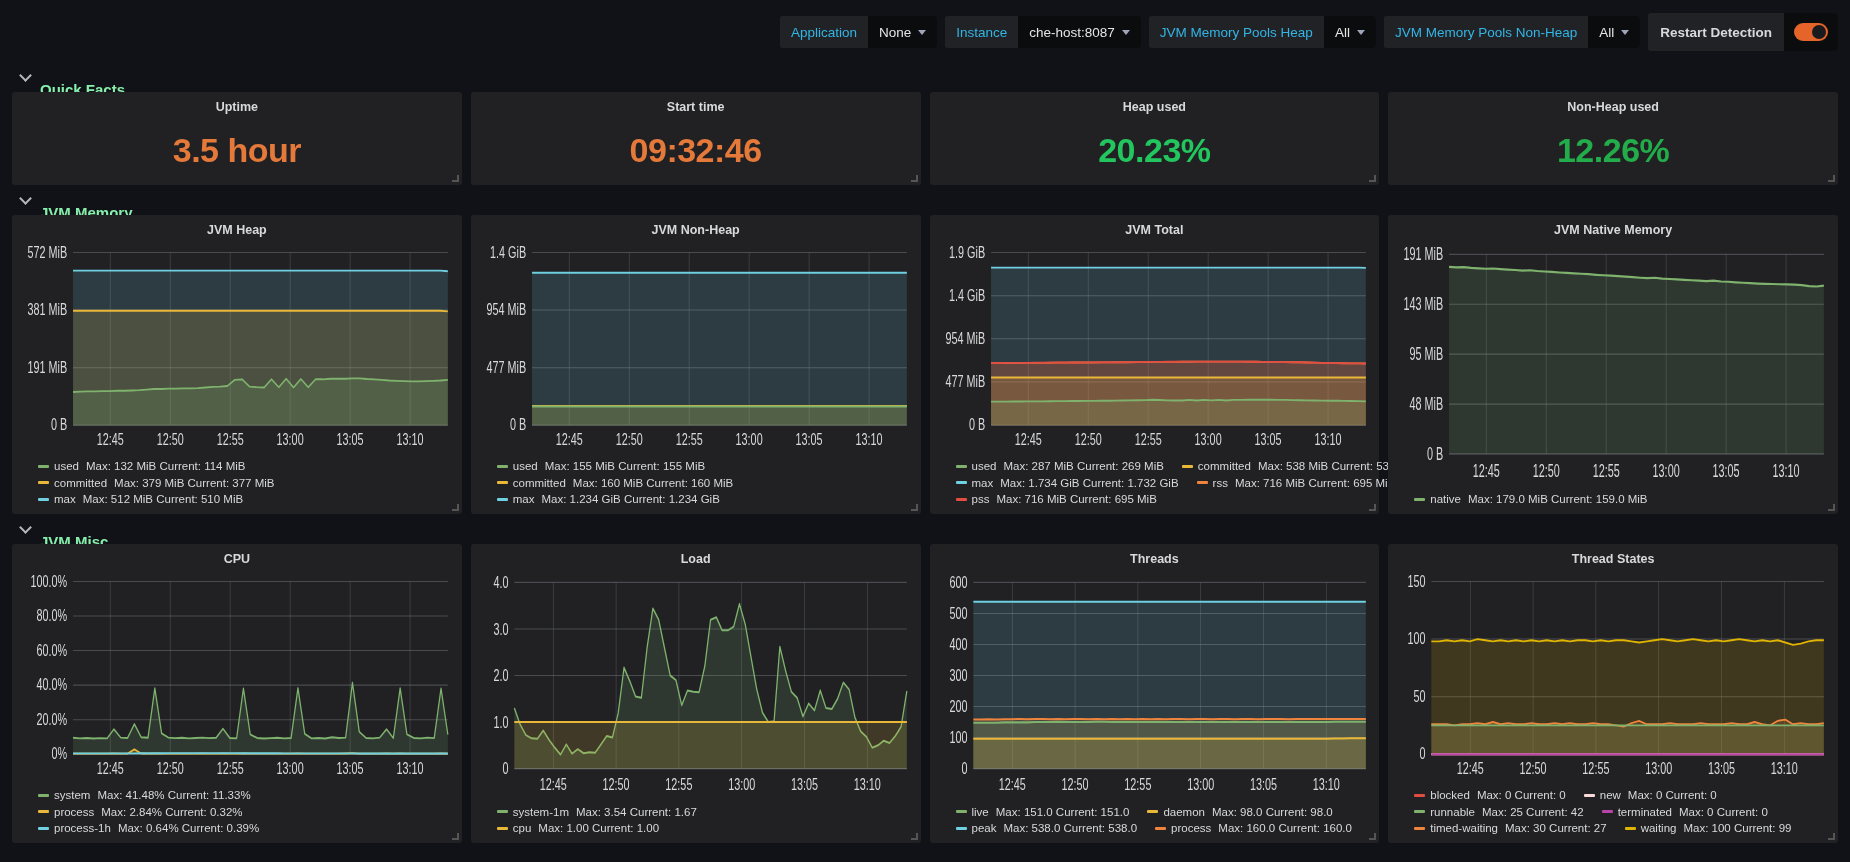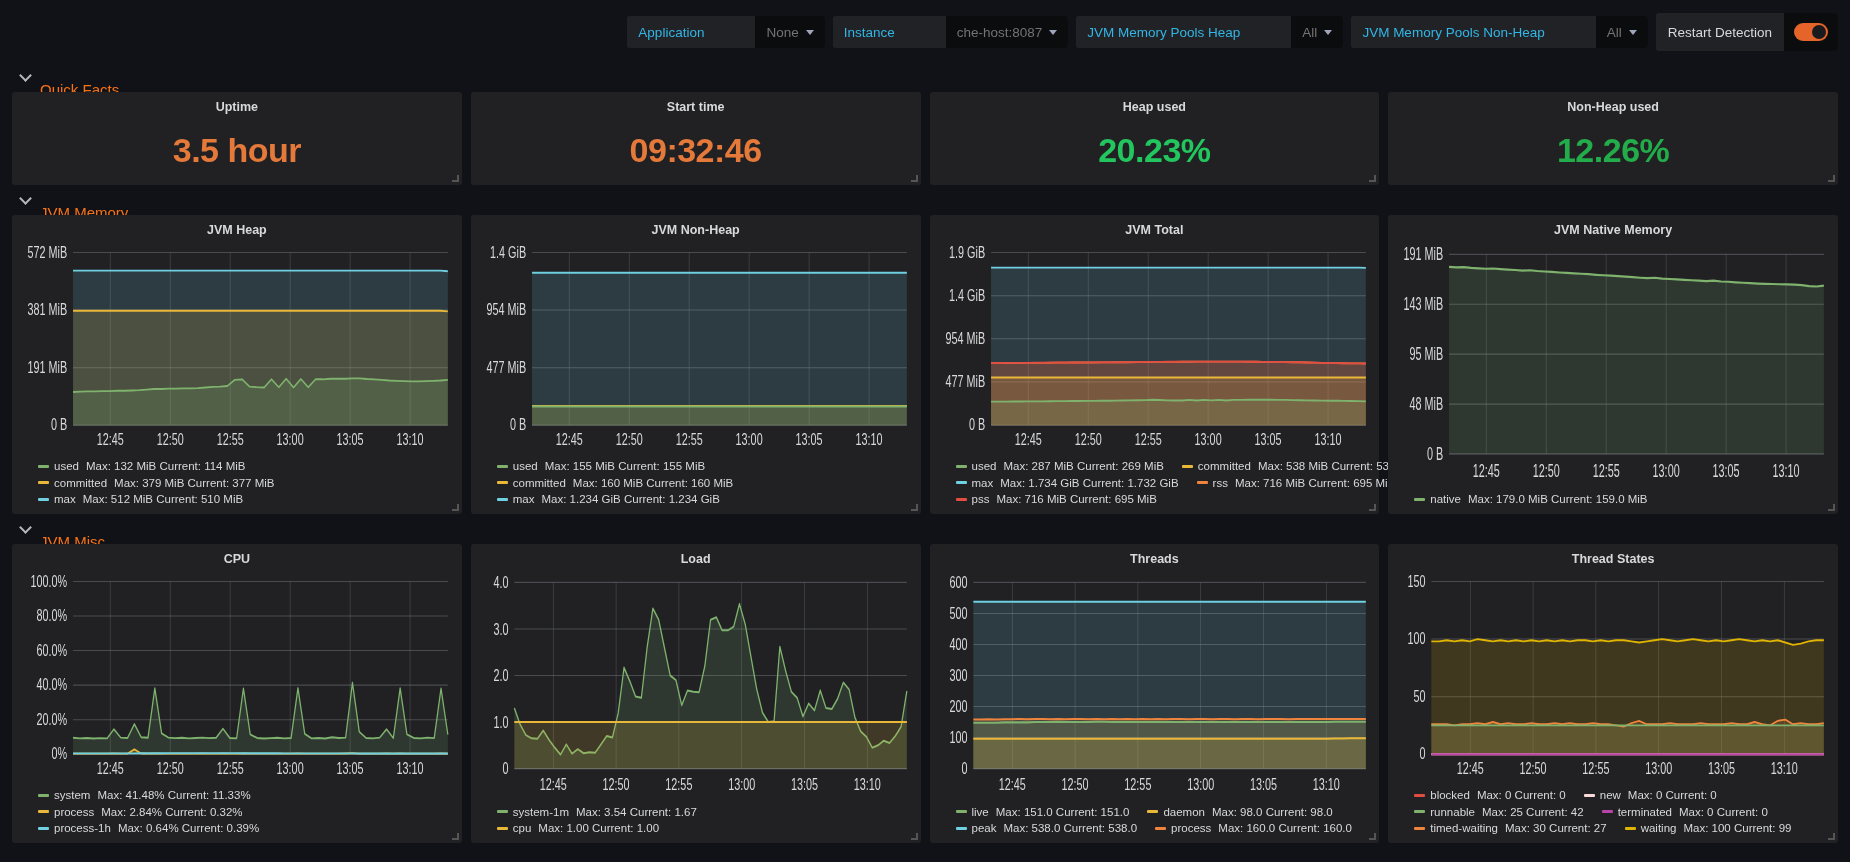--- a/index.html
+++ b/index.html
@@ -31,38 +31,38 @@
     padding: 0 11px;
     font-size: 13.5px;
     color: #33b5e5;
     background: #202226;
     white-space: nowrap;
   }
   .varvalue {
     display: flex; align-items: center; gap: 7px;
     padding: 0 11px;
     font-size: 13.5px;
-    color: #737373;
+    color: #e5e5e5;
     background: #0b0c0e;
     white-space: nowrap;
-    margin-left: 40px;
   }
   .caret {
     width: 0; height: 0;
     border-left: 4px solid transparent;
     border-right: 4px solid transparent;
     border-top: 5px solid #9da5b8;
     display: inline-block;
   }
   .togglewrap {
     display: flex; align-items: center;
     height: 38px;
     background: #202226;
     border-radius: 3px;
     overflow: hidden;
+    font-weight: bold;
   }
   .togglelabel {
     padding: 0 12px;
     font-size: 13.5px;
     color: #d8d9da;
     display: flex; align-items: center; height: 100%;
   }
   .togglebox {
     background: #0b0c0e;
     height: 100%;
@@ -98,22 +98,22 @@
   .rowchevron::after {
     content: "";
     position: absolute;
     left: 1px; top: 1px;
     width: 7px; height: 7px;
     border-right: 2px solid #b6b8bb;
     border-bottom: 2px solid #b6b8bb;
     transform: rotate(45deg);
   }
   .rowtitle {
-    font-size: 15px; font-weight: normal;
-    color: #f97316;
+    font-size: 15px; font-weight: bold;
+    color: #86efac;
     margin-top: 28px;
   }
 
   
   .grid {
     display: flex;
     gap: 9px;
     padding: 0 12px;
   }
   .panel {

